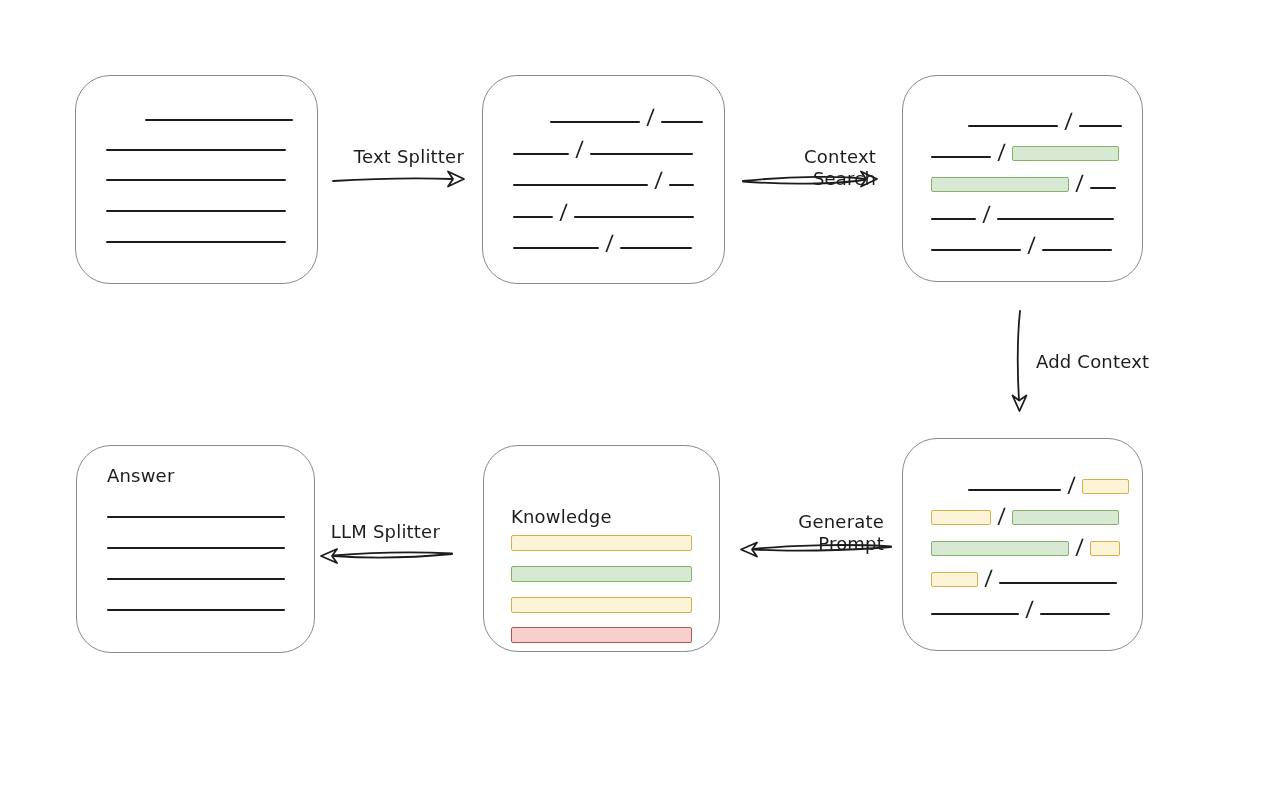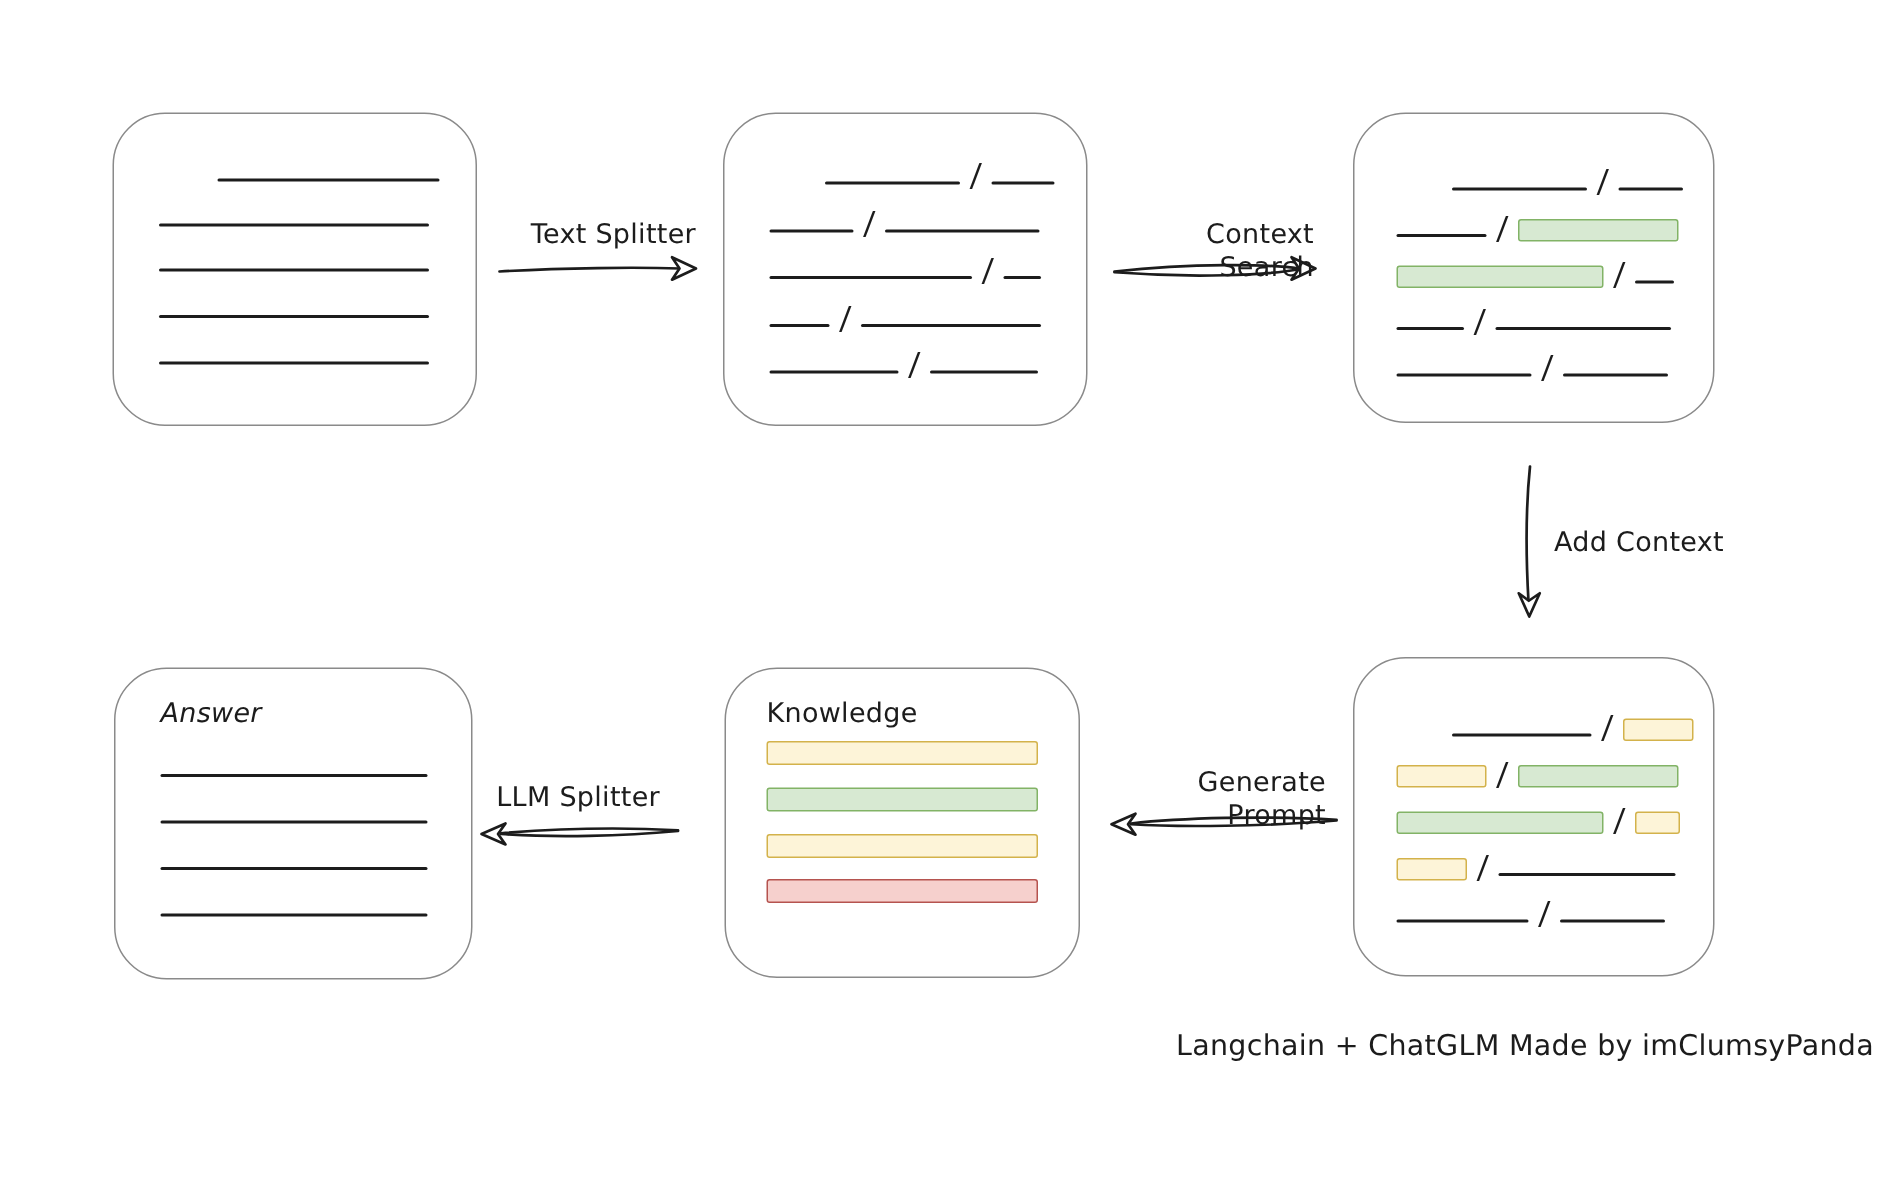--- a/index.html
+++ b/index.html
@@ -167,39 +167,39 @@
         <span class="seg-line" style="width: 118px;"></span>
       </div>
       <div class="row" style="height: 31px;">
         <span class="seg-line" style="width: 88px;"></span>
         <span class="seg-slash">/</span>
         <span class="seg-line" style="width: 70px;"></span>
       </div>
     </div>
 
   <div class="box" style="left:483px;top:445px;width:237px;height:207px;padding:16px 27px 0 27px;">
-      <div class="row" style="height: 24px;">
+      <div class="row" style="height: 24px; margin-top: 41px;">
         <span class="seg-label">Knowledge</span>
       </div>
       <div class="row" style="height: 16px; margin-top: 8px;">
         <span class="seg-bar" style="background: rgb(253, 244, 216); border-color: rgb(211, 178, 75);"></span>
       </div>
       <div class="row" style="height: 16px; margin-top: 15px;">
         <span class="seg-bar" style="background: rgb(215, 233, 210); border-color: rgb(130, 179, 102);"></span>
       </div>
       <div class="row" style="height: 16px; margin-top: 15px;">
         <span class="seg-bar" style="background: rgb(253, 244, 216); border-color: rgb(211, 178, 75);"></span>
       </div>
       <div class="row" style="height: 17px; margin-top: 13px;">
         <span class="seg-bar" style="background: rgb(246, 208, 205); border-color: rgb(181, 83, 79);"></span>
       </div>
     </div>
 
   <div class="box" style="left:76px;top:445px;width:239px;height:208px;padding:16px 30px 0 30px;">
-      <div class="row" style="height: 24px; font-style: italic;">
+      <div class="row" style="height: 24px;">
         <span class="seg-label">Answer</span>
       </div>
       <div class="row" style="height: 31px; margin-top: 1px;">
         <span class="seg-line" style="width: 178px;"></span>
       </div>
       <div class="row" style="height: 31px;">
         <span class="seg-line" style="width: 178px;"></span>
       </div>
       <div class="row" style="height: 31px;">
         <span class="seg-line" style="width: 178px;"></span>
@@ -212,15 +212,14 @@
   <div class="arrow-label centered" style="left:334px;top:146px;width:130px;">Text Splitter</div>
 
   <div class="arrow-label centered" style="left:742px;top:146px;width:134px;">Context Search</div>
 
   <div class="arrow-label" style="left:1036px;top:351px;">Add Context</div>
 
   <div class="arrow-label centered" style="left:736px;top:511px;width:148px;">Generate Prompt</div>
 
   <div class="arrow-label centered" style="left:312px;top:521px;width:128px;">LLM Splitter</div>
 
-  <div class="caption">Langchain + ChatGLM Made by imClumsyPanda</div>
 
 </div>
 
 </body></html>

